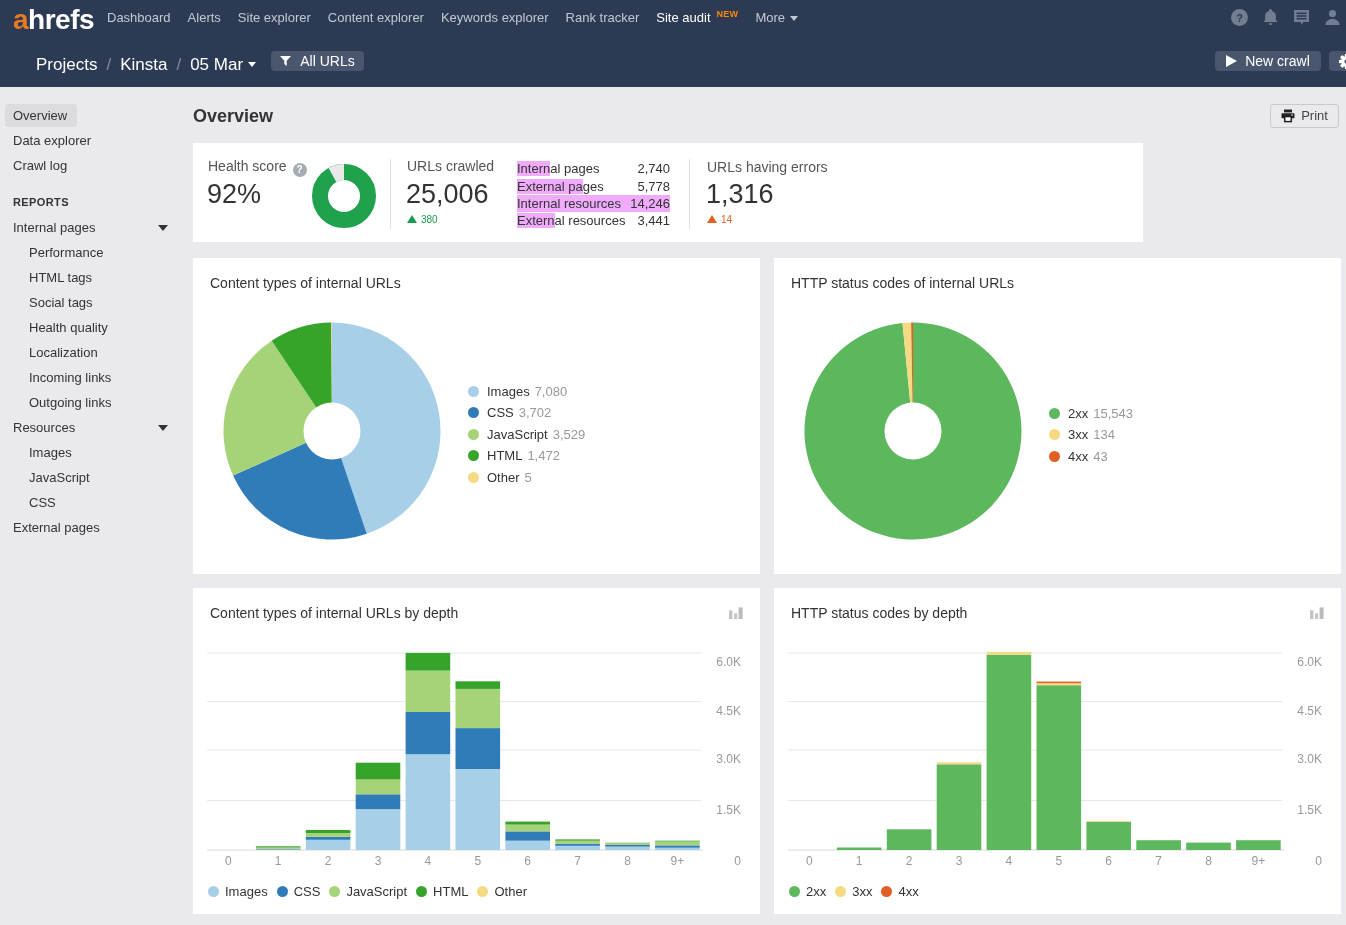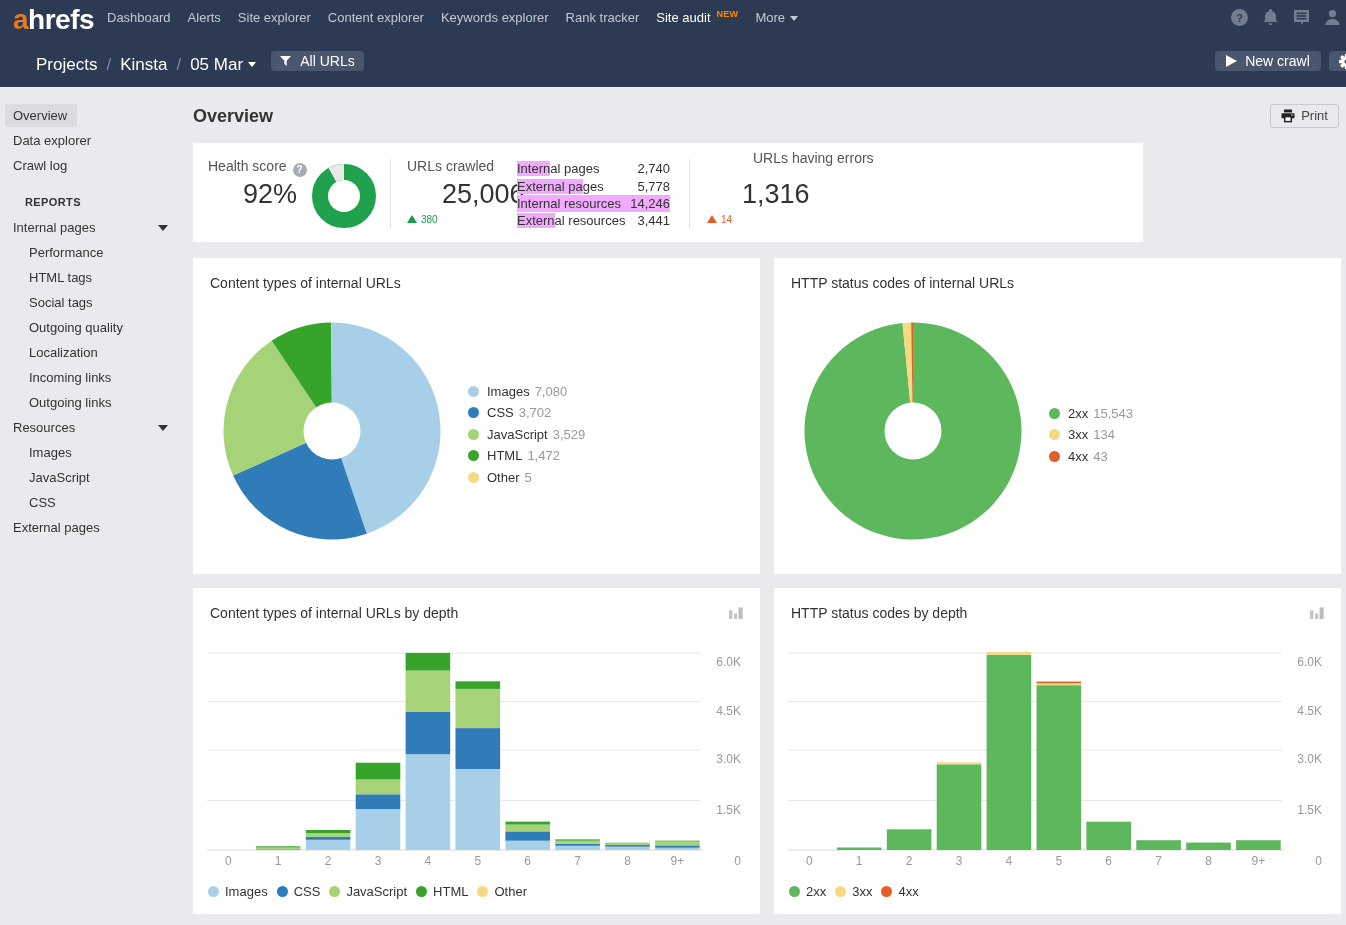--- a/index.html
+++ b/index.html
@@ -25,38 +25,38 @@
 #allurls { left:248px; top:9px; width:93px; }
 #newcrawl { left:1192px; top:9px; width:106px; }
 #gearbtn { left:1306px; top:9px; width:34px; }
 
 
 .sidebar { position:absolute; left:0; top:87px; width:193px; bottom:0; font-size:13px; color:#333; }
 .snav { position:absolute; left:0; top:16px; width:100%; }
 .sitem { position:relative; height:25px; line-height:25px; padding-left:13px; }
 .sitem.sub { padding-left:29px; }
 .sitem .pill { position:absolute; left:5px; top:1px; height:23px; background:#dcdce0; border-radius:3px; z-index:-1; }
-.shead { height:25px; line-height:25px; padding-left:25px; font-size:11px; font-weight:bold; color:#333; letter-spacing:0.4px; margin-top:12px; }
+.shead { height:25px; line-height:25px; padding-left:13px; font-size:11px; font-weight:bold; color:#333; letter-spacing:0.4px; margin-top:12px; }
 .sitem .arr { position:absolute; left:158px; top:10px; width:0; height:0; border-left:5px solid transparent; border-right:5px solid transparent; border-top:6px solid #333; }
 
 
 .main { position:absolute; left:193px; top:87px; right:0; bottom:0; }
 .pagetitle { position:absolute; left:0px; top:19px; font-size:18px; font-weight:bold; color:#333; }
 .printbtn { position:absolute; left:1077px; top:16.5px; width:69px; height:24.5px; background:#eaeaee; border:1px solid #c9c9c9; border-radius:3px; display:flex; align-items:center; justify-content:center; gap:6px; font-size:13px; color:#444; }
 .card { position:absolute; background:#fff; }
 #c1 { left:0px; top:56px; width:950px; height:98.5px; }
 #c2 { left:0px; top:171px; width:567px; height:316px; }
 #c3 { left:581px; top:171px; width:567px; height:316px; }
 #c4 { left:0px; top:501px; width:567px; height:326px; }
 #c5 { left:581px; top:501px; width:567px; height:326px; }
 .ctitle { position:absolute; left:17px; top:17px; font-size:14px; font-weight:normal; color:#333; }
 
 
 .label14 { font-size:14px; color:#555; }
-.big { font-size:27px; color:#333;margin-left:36px; }
+.big { font-size:27px; color:#333; }
 .vdiv { position:absolute; width:1px; background:#e2e2e2; top:16px; height:70px; }
 .delta { font-size:10px; }
 .tri-up { display:inline-block; width:0; height:0; border-left:5px solid transparent; border-right:5px solid transparent; border-bottom:8px solid currentColor; margin-right:4px; }
 .qmark { display:inline-block; width:14px; height:14px; border-radius:50%; background:#a7abb3; color:#fff; font-size:10px; font-weight:bold; text-align:center; line-height:14px; vertical-align:-2px; margin-left:6px; }
 .trow { position:absolute; font-size:13px; color:#333; height:17px; line-height:17px; }
 .trow .val { position:absolute; right:0; top:0; }
 .hl { background:#f0abfc; }
 
 
 .plegend { position:absolute; font-size:13px; color:#333; }
@@ -135,21 +135,21 @@
 <div class="sidebar">
   <div class="snav">
     <div class="sitem"><span class="pill" style="width:72px"></span>Overview</div>
     <div class="sitem">Data explorer</div>
     <div class="sitem">Crawl log</div>
     <div class="shead">REPORTS</div>
     <div class="sitem">Internal pages<span class="arr"></span></div>
     <div class="sitem sub">Performance</div>
     <div class="sitem sub">HTML tags</div>
     <div class="sitem sub">Social tags</div>
-    <div class="sitem sub">Outgoing quality</div>
+    <div class="sitem sub">Health quality</div>
     <div class="sitem sub">Localization</div>
     <div class="sitem sub">Incoming links</div>
     <div class="sitem sub">Outgoing links</div>
     <div class="sitem">Resources<span class="arr"></span></div>
     <div class="sitem sub">Images</div>
     <div class="sitem sub">JavaScript</div>
     <div class="sitem sub">CSS</div>
     <div class="sitem">External pages</div>
   </div>
 </div>
@@ -174,21 +174,21 @@
     </svg>
     <div class="vdiv" style="left:197px;"></div>
     <div class="label14" style="position:absolute;left:214px;top:15px;">URLs crawled</div>
     <div class="big" style="position:absolute;left:213px;top:36px;">25,006</div>
     <div class="delta" style="position:absolute;left:214px;top:71px;color:#1d9b4d;"><span class="tri-up"></span>380</div>
     <div class="trow" style="left:324px;top:17px;width:153px;"><span class="hl">Intern</span>al pages<span class="val">2,740</span></div>
     <div class="trow" style="left:324px;top:34.5px;width:153px;"><span class="hl">External pa</span>ges<span class="val">5,778</span></div>
     <div class="trow hl" style="left:324px;top:51.5px;width:153px;">Internal resources<span class="val">14,246</span></div>
     <div class="trow" style="left:324px;top:68.5px;width:153px;"><span class="hl">Extern</span>al resources<span class="val">3,441</span></div>
     <div class="vdiv" style="left:496px;"></div>
-    <div class="label14" style="position:absolute;left:514px;top:7px;margin-left:46px;">URLs having errors</div>
+    <div class="label14" style="position:absolute;left:514px;top:16px;">URLs having errors</div>
     <div class="big" style="position:absolute;left:513px;top:36px;">1,316</div>
     <div class="delta" style="position:absolute;left:514px;top:71px;color:#e25f23;"><span class="tri-up"></span>14</div>
   </div>
 
   <div class="card" id="c2">
     <div class="ctitle">Content types of internal URLs</div>
     <svg width="220" height="220" viewBox="0 0 220 220" style="position:absolute;left:29px;top:63px;" id="pie1">
         <path d="M110 110 L110.00 1.50 A108.5 108.5 0 0 1 144.74 212.79 Z" fill="#a8cfe8"></path>
         <path d="M110 110 L144.74 212.79 A108.5 108.5 0 0 1 11.08 154.58 Z" fill="#2f7cb9"></path>
         <path d="M110 110 L11.08 154.58 A108.5 108.5 0 0 1 49.65 19.83 Z" fill="#a6d378"></path>

